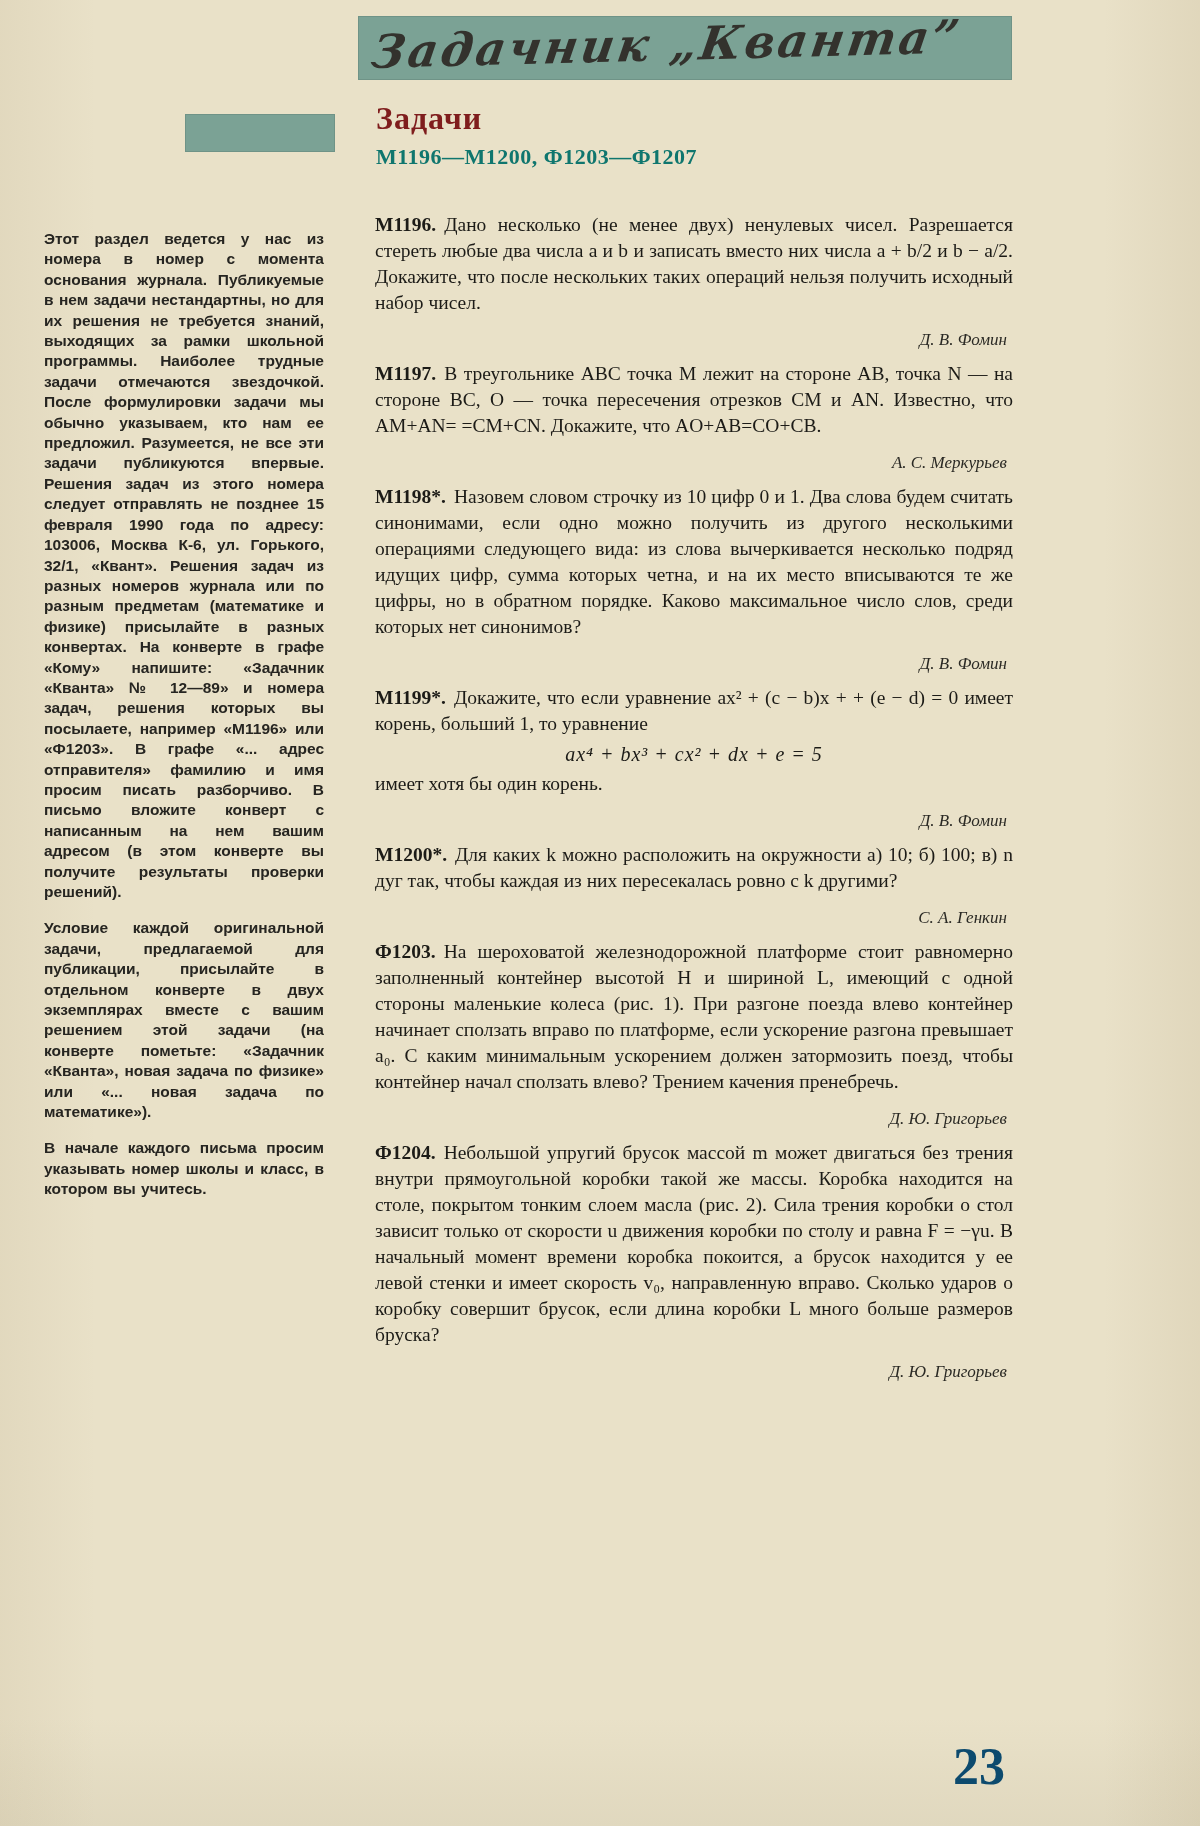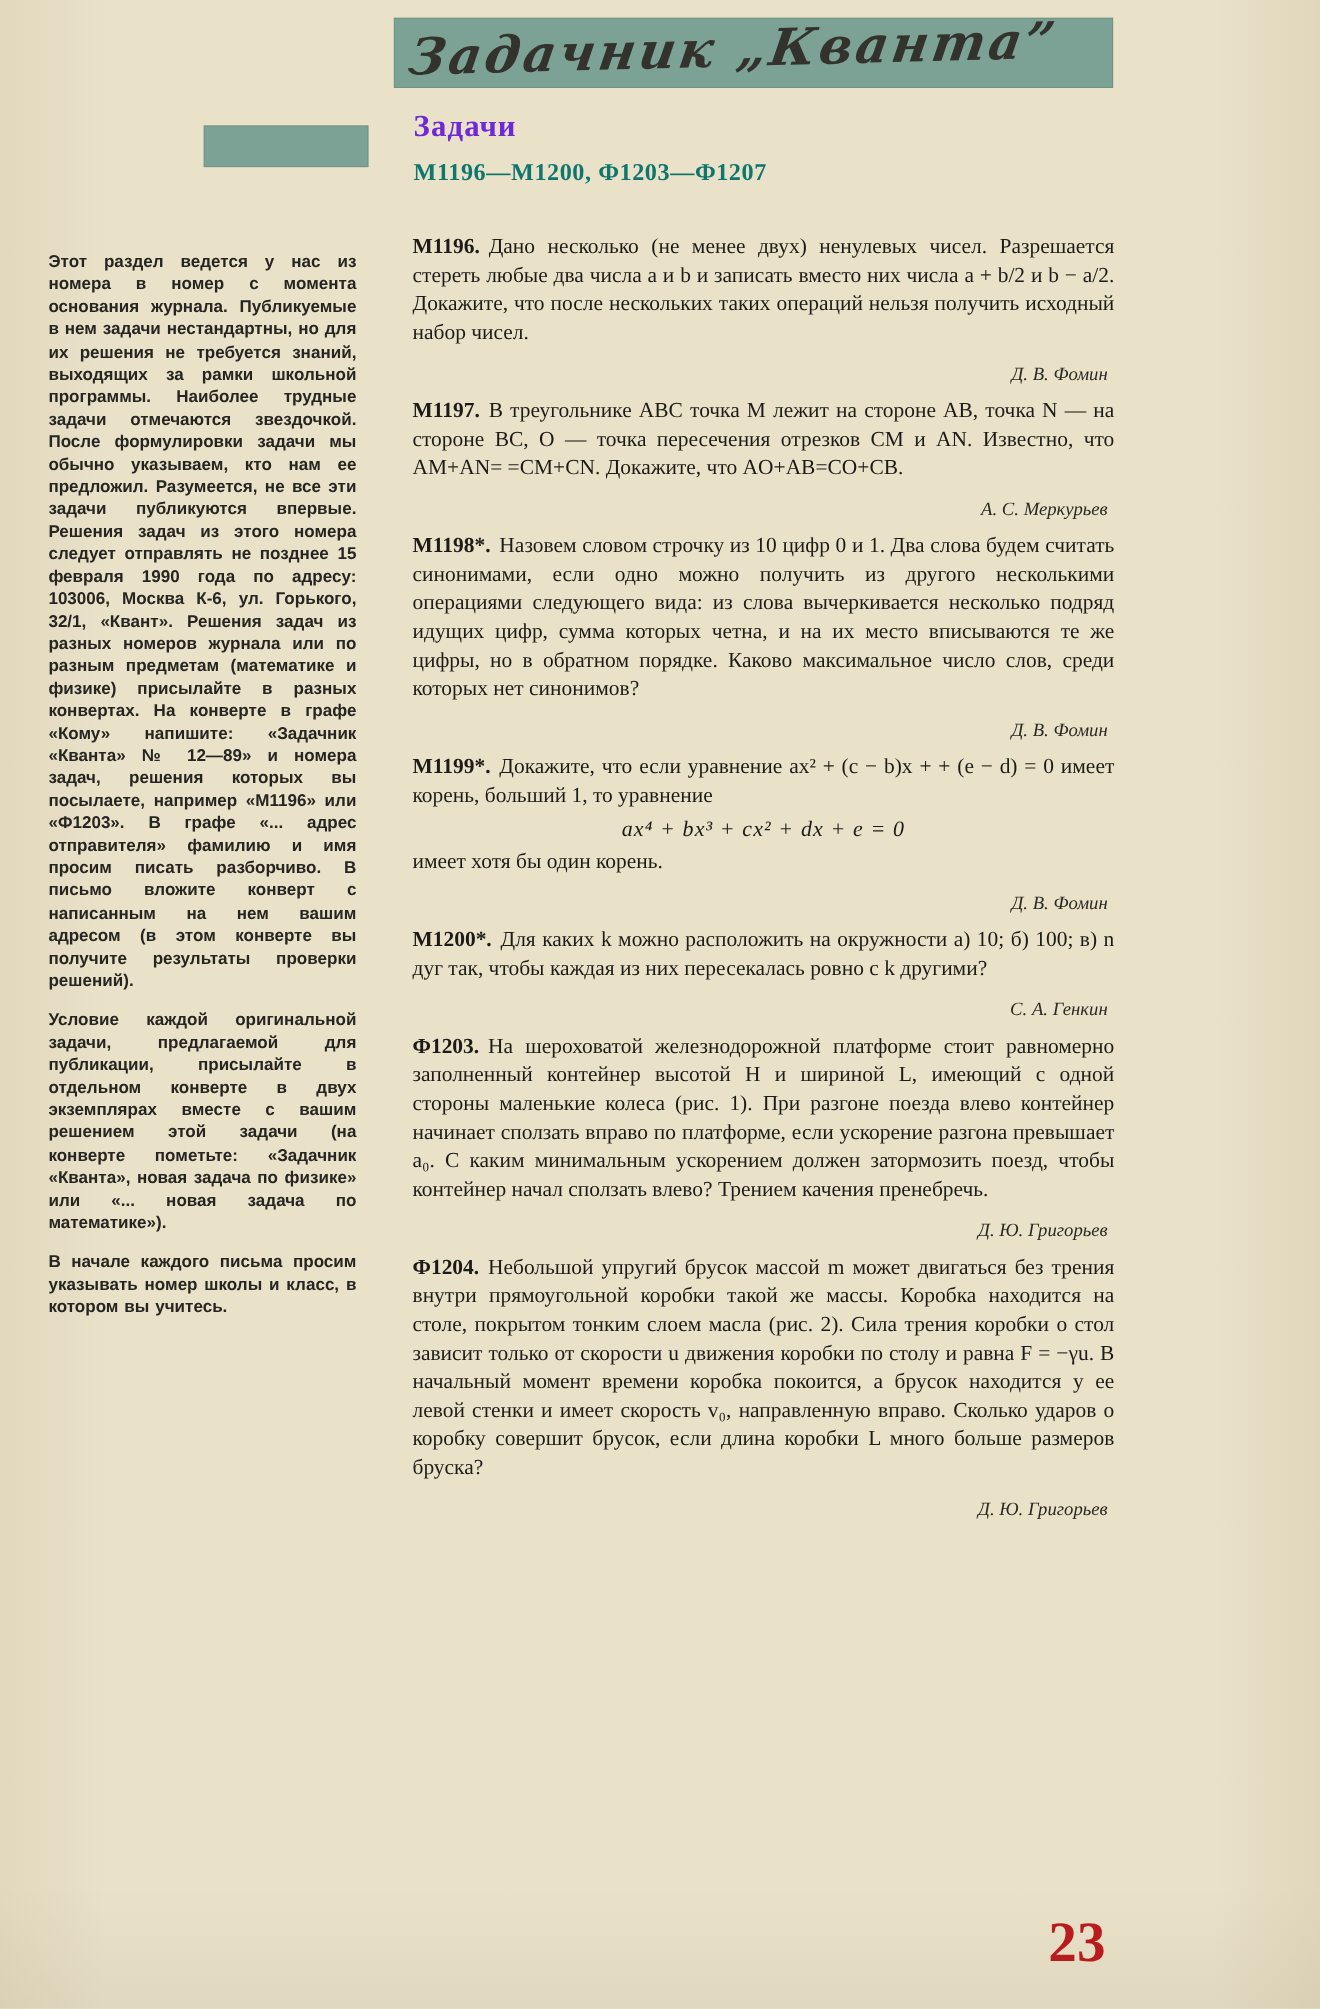--- a/index.html
+++ b/index.html
@@ -32,22 +32,22 @@
     letter-spacing:3px;
     white-space:nowrap;
   }
   .teal-block{
     position:absolute;left:185px;top:114px;width:150px;height:38px;
     background:#7ba295;
     box-shadow:0 0 0 1px rgba(90,120,110,.35) inset;
   }
   .title{
     position:absolute;left:376px;top:100px;
-    font-size:28px;font-weight:bold;letter-spacing:1px;
-    color:#6d28d9;
+    font-size:32px;font-weight:bold;letter-spacing:1px;
+    color:#7f1d1d;
     font-family:Liberation Serif, serif;
   }
   .subtitle{
     position:absolute;left:376px;top:144px;
     font-size:22px;font-weight:bold;letter-spacing:.5px;
     color:#0f766e;
   }
   .sidebar{
     position:absolute;left:28px;top:213px;width:312px;
     font-family:"Liberation Sans", sans-serif;
@@ -77,21 +77,21 @@
   .formula{
     text-align:center;
     font-style:italic;
     font-size:20px;
     margin:4px 0;
     letter-spacing:1px;
   }
   .page-number{
     position:absolute;right:195px;bottom:30px;
     font-size:52px;font-weight:bold;
-    color:#b91c1c;
+    color:#0c4a6e;
     font-family:"Liberation Serif", serif;
   }
 </style>
 </head>
 <body>
 
 <div class="paper-shade"></div>
 
 <div class="banner"></div>
 <div class="script-title">Задачник „Кванта”</div>
@@ -119,21 +119,21 @@
     <p class="author">А. С. Меркурьев</p>
   </div>
 
   <div>
     <p class="prob"><span class="pid">М1198*.</span><span>Назовем словом строчку из 10 цифр 0 и 1. Два слова будем считать синонимами, если одно можно получить из другого несколькими операциями следующего вида: из слова вычеркивается несколько подряд идущих цифр, сумма которых четна, и на их место вписываются те же цифры, но в обратном порядке. Каково максимальное число слов, среди которых нет синонимов?</span></p>
     <p class="author">Д. В. Фомин</p>
   </div>
 
   <div>
     <p class="prob"><span class="pid">М1199*.</span><span>Докажите, что если уравнение ax² + (c − b)x + + (e − d) = 0 имеет корень, больший 1, то уравнение</span></p>
-    <div class="formula">ax⁴ + bx³ + cx² + dx + e = 0</div>
+    <div class="formula">ax⁴ + bx³ + cx² + dx + e = 5</div>
     <p class="prob">имеет хотя бы один корень.</p>
     <p class="author">Д. В. Фомин</p>
   </div>
 
   <div>
     <p class="prob"><span class="pid">М1200*.</span><span>Для каких k можно расположить на окружности а) 10; б) 100; в) n дуг так, чтобы каждая из них пересекалась ровно с k другими?</span></p>
     <p class="author">С. А. Генкин</p>
   </div>
 
   <div>

